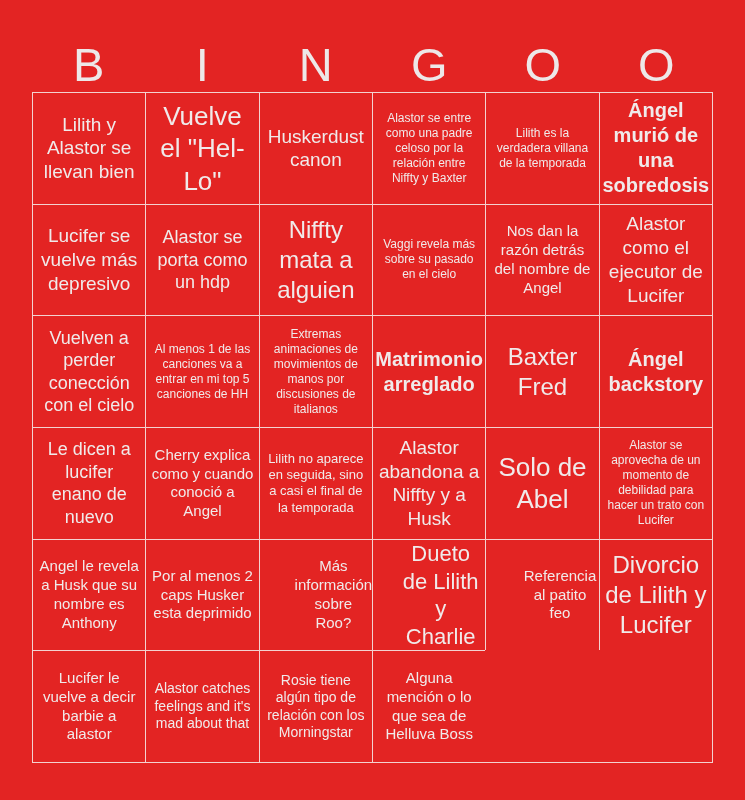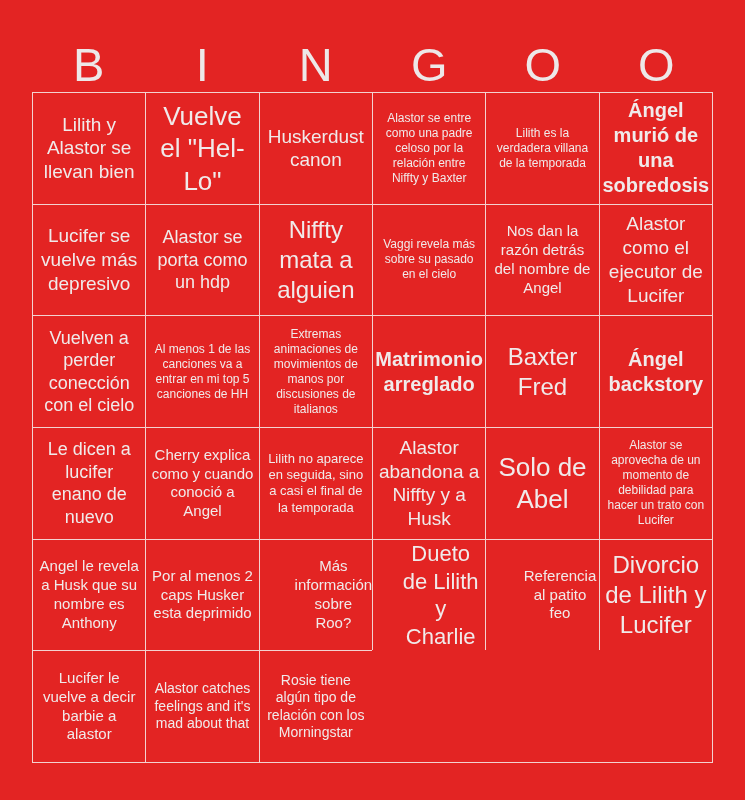--- a/index.html
+++ b/index.html
@@ -113,15 +113,16 @@
     <div class="cell fs15">Angel le revela a Husk que su nombre es Anthony</div>
     <div class="cell fs15">Por al menos 2 caps Husker esta deprimido</div>
     <div class="cell fs17">Más información sobre Roo?</div>
     <div class="cell fs22">Dueto de Lilith y Charlie</div>
 
     <div class="cell fs17">Referencia al patito feo</div>
     <div class="cell fs24">Divorcio de Lilith y Lucifer</div>
     <div class="cell fs15">Lucifer le vuelve a decir barbie a alastor</div>
     <div class="cell fs14">Alastor catches feelings and it's mad about that</div>
     <div class="cell fs14">Rosie tiene algún tipo de relación con los Morningstar</div>
+    <div class="cell fs15">Alguna mención o lo que sea de Helluva Boss</div>
   </div>
 
 </div>
 
 </body></html>

